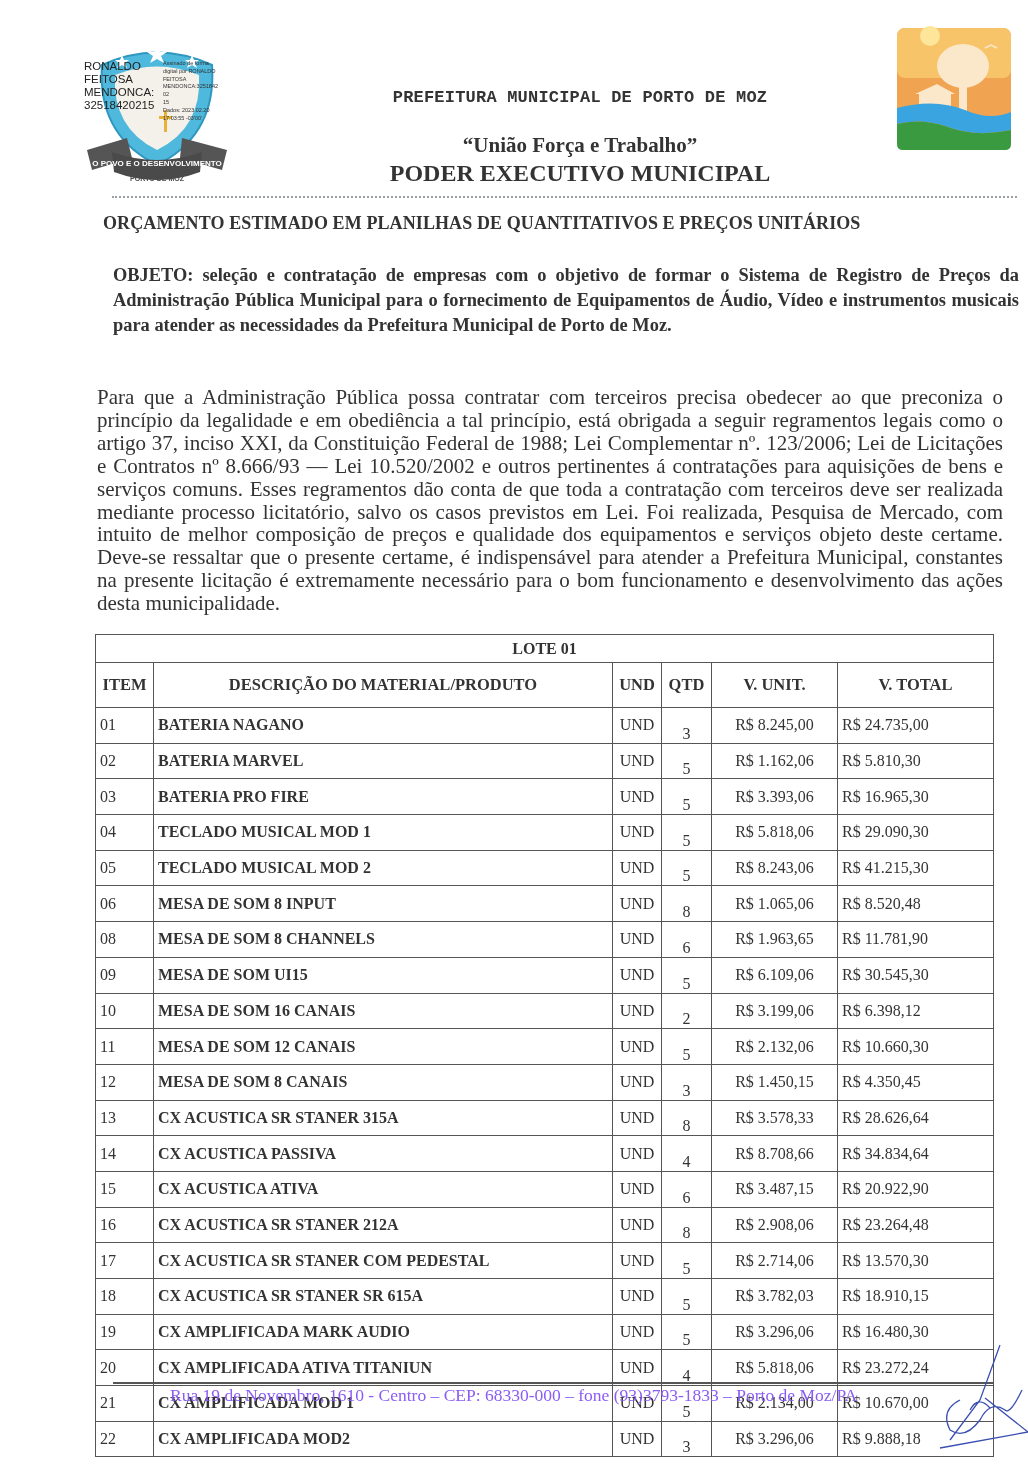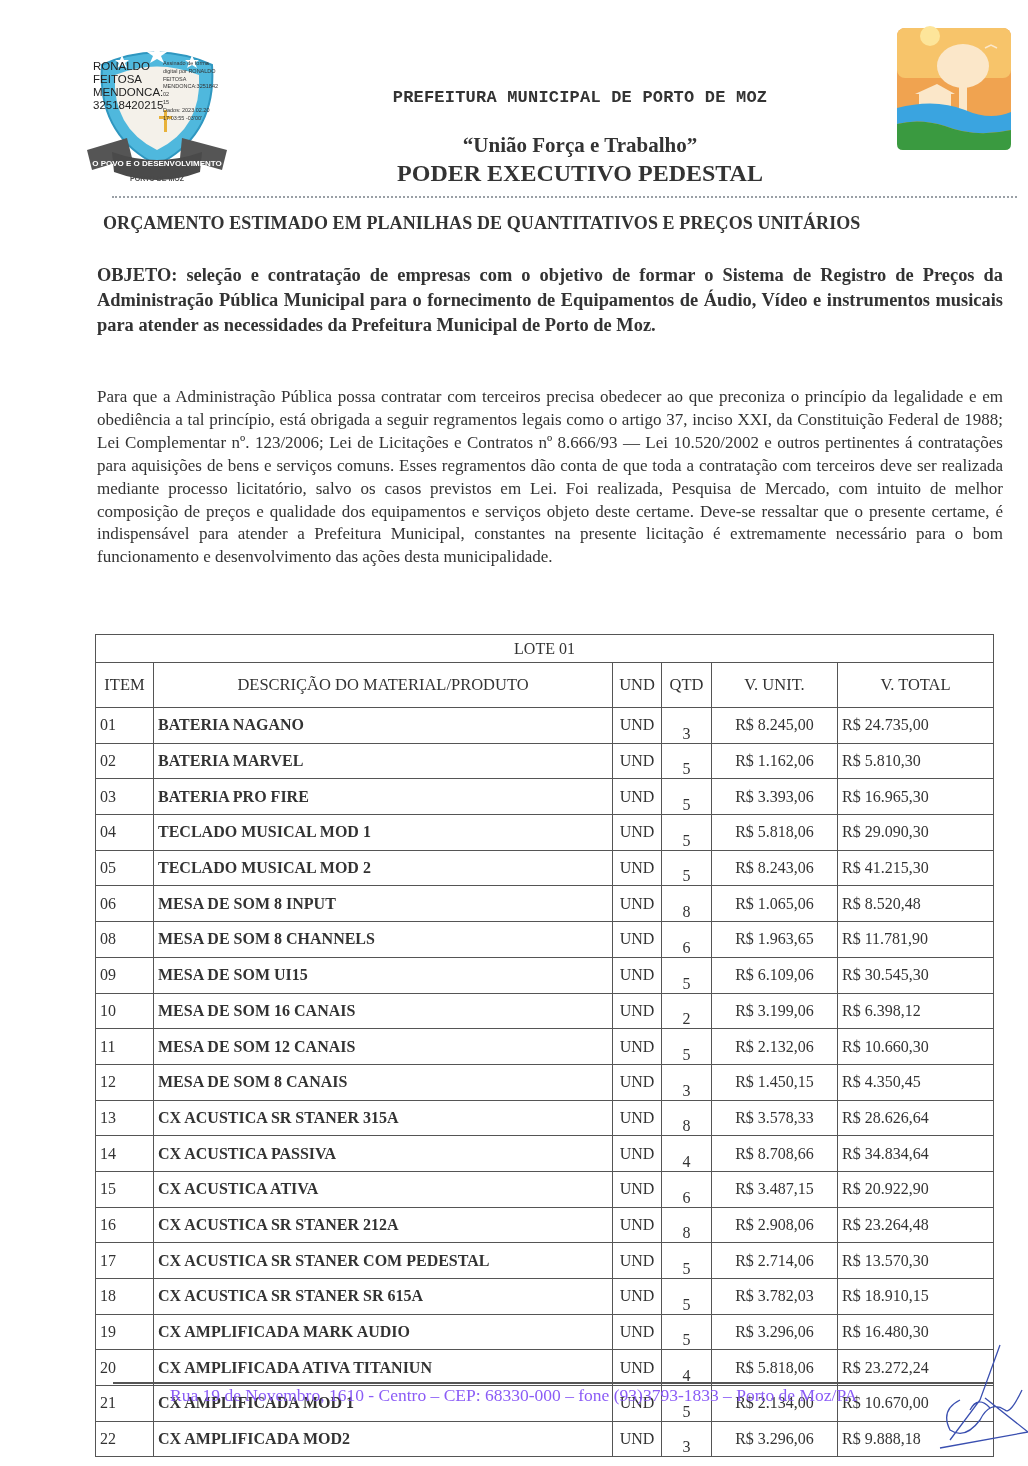--- a/index.html
+++ b/index.html
@@ -5,21 +5,21 @@
     html, body { margin: 0; padding: 0; background: #ffffff; }
     body {
       width: 1028px; height: 1466px; position: relative; overflow: hidden;
       font-family: "Liberation Serif", serif; color: #2a2a2a;
     }
     .abs { position: absolute; }
 
     
     #crest { left: 82px; top: 40px; width: 150px; height: 150px; }
     .sig-name {
-      left: 93px; top: 60px; font-family: "Liberation Sans", sans-serif;
+      left: 84px; top: 60px; font-family: "Liberation Sans", sans-serif;
       font-size: 11.5px; line-height: 13px; color: #222; width: 70px;
     }
     .sig-detail {
       left: 163px; top: 60px; font-family: "Liberation Sans", sans-serif;
       font-size: 5.5px; line-height: 7.8px; color: #333; width: 58px; word-break: break-all;
     }
 
     
     #city-logo { left: 895px; top: 26px; width: 118px; height: 126px; }
 
@@ -33,38 +33,38 @@
       left: 112px; top: 196px; width: 905px; height: 0;
       border-top: 2px dotted #9aa0a6;
     }
 
     #doc-title {
       left: 103px; top: 213px; width: 900px; font-size: 18px; font-weight: bold;
       color: #333; white-space: nowrap; letter-spacing: 0.1px;
     }
 
     #objeto {
-      left: 97px; top: 263px; width: 906px; font-size: 18.4px; font-weight: bold;
+      left: 113px; top: 263px; width: 906px; font-size: 18.4px; font-weight: bold;
       line-height: 25px; text-align: justify; color: #333;
     }
 
     #body-text {
-      left: 97px; top: 386px; width: 906px; font-size: 17px;
+      left: 97px; top: 386px; width: 906px; font-size: 21px;
       line-height: 22.9px; text-align: justify; color: #333;
     }
 
     
     #lote-table {
       left: 95px; top: 634px; width: 898px; border-collapse: collapse;
       table-layout: fixed; font-size: 16px; color: #333;
     }
     #lote-table td, #lote-table th {
       border: 1px solid #555; padding: 0 4px; height: 27.7px;
     }
-    #lote-table th { font-weight: normal; height: 44px; font-size: 16.5px; }
+    #lote-table th { font-weight: bold; height: 44px; font-size: 16.5px; }
     #lote-table .lote-row th { height: 27px; font-size: 16px; }
     .c-item { text-align: left; }
     .c-desc { text-align: left; font-weight: bold; }
     .c-und { text-align: center; }
     .c-qtd { text-align: center; padding-top: 7px !important; vertical-align: bottom; }
     .c-unit { text-align: center; }
     .c-total { text-align: left; }
     tr.tall td { height: 46px; }
 
     
@@ -119,21 +119,21 @@
   <rect x="64" y="50" width="8" height="35" fill="#fbe7c9"></rect>
   <polygon points="20,68 42,58 60,68" fill="#fbe7c9"></polygon>
   <rect x="24" y="68" width="32" height="14" fill="#fbe7c9"></rect>
   <path d="M2 82 Q40 72 70 84 Q95 95 116 86 L116 104 Q80 112 50 100 Q25 92 2 98 Z" fill="#3aa4e0"></path>
   <path d="M2 98 Q25 92 50 100 Q80 112 116 104 L116 118 Q116 124 110 124 L8 124 Q2 124 2 118 Z" fill="#3a9a40"></path>
   <path d="M90 22 l6 -3 l6 3" stroke="#fbe7c9" stroke-width="1.5" fill="none"></path>
 </svg>
 
 <div id="hdr-1" class="abs hdr">PREFEITURA MUNICIPAL DE PORTO DE MOZ</div>
 <div id="hdr-2" class="abs hdr">“União Força e Trabalho”</div>
-<div id="hdr-3" class="abs hdr">PODER EXECUTIVO PEDESTAL</div>
+<div id="hdr-3" class="abs hdr">PODER EXECUTIVO MUNICIPAL</div>
 <div id="hdr-rule" class="abs"></div>
 
 <div id="doc-title" class="abs">ORÇAMENTO ESTIMADO EM PLANILHAS DE QUANTITATIVOS E PREÇOS UNITÁRIOS</div>
 <div id="objeto" class="abs">OBJETO: seleção e contratação de empresas com o objetivo de formar o Sistema de Registro de Preços da Administração Pública Municipal para o fornecimento de Equipamentos de Áudio, Vídeo e instrumentos musicais para atender as necessidades da Prefeitura Municipal de Porto de Moz.</div>
 <div id="body-text" class="abs">Para que a Administração Pública possa contratar com terceiros precisa obedecer ao que preconiza o princípio da legalidade e em obediência a tal princípio, está obrigada a seguir regramentos legais como o artigo 37, inciso XXI, da Constituição Federal de 1988; Lei Complementar nº. 123/2006; Lei de Licitações e Contratos nº 8.666/93 — Lei 10.520/2002 e outros pertinentes á contratações para aquisições de bens e serviços comuns. Esses regramentos dão conta de que toda a contratação com terceiros deve ser realizada mediante processo licitatório, salvo os casos previstos em Lei. Foi realizada, Pesquisa de Mercado, com intuito de melhor composição de preços e qualidade dos equipamentos e serviços objeto deste certame. Deve-se ressaltar que o presente certame, é indispensável para atender a Prefeitura Municipal, constantes na presente licitação é extremamente necessário para o bom funcionamento e desenvolvimento das ações desta municipalidade.</div>
 
 <table id="lote-table" class="abs">
   <colgroup>
     <col style="width:58px">
       <col style="width:459px">

